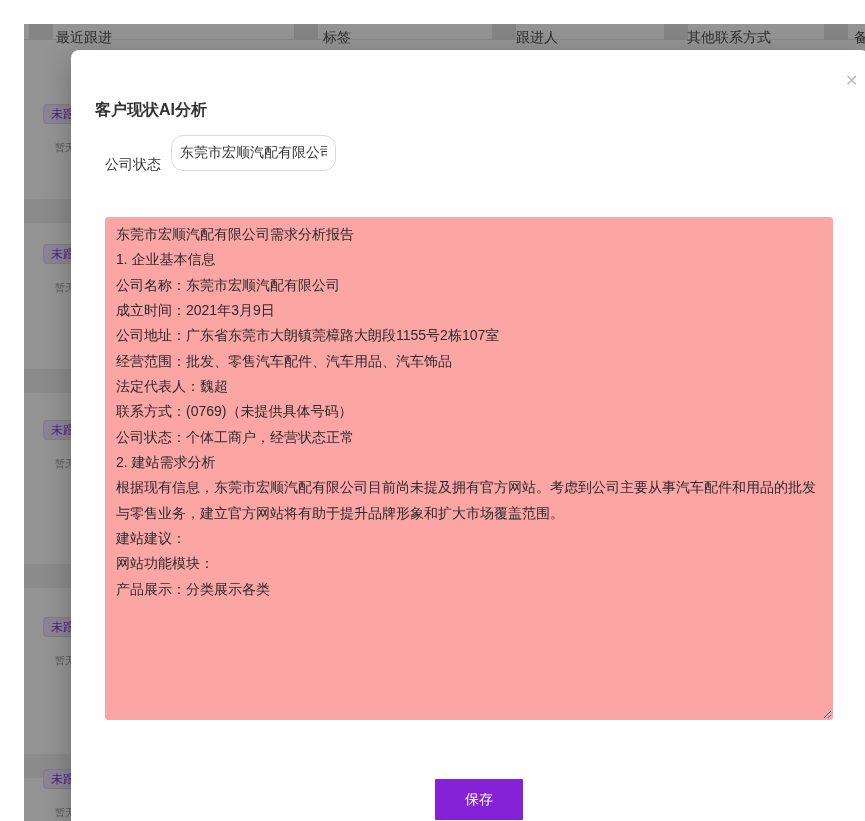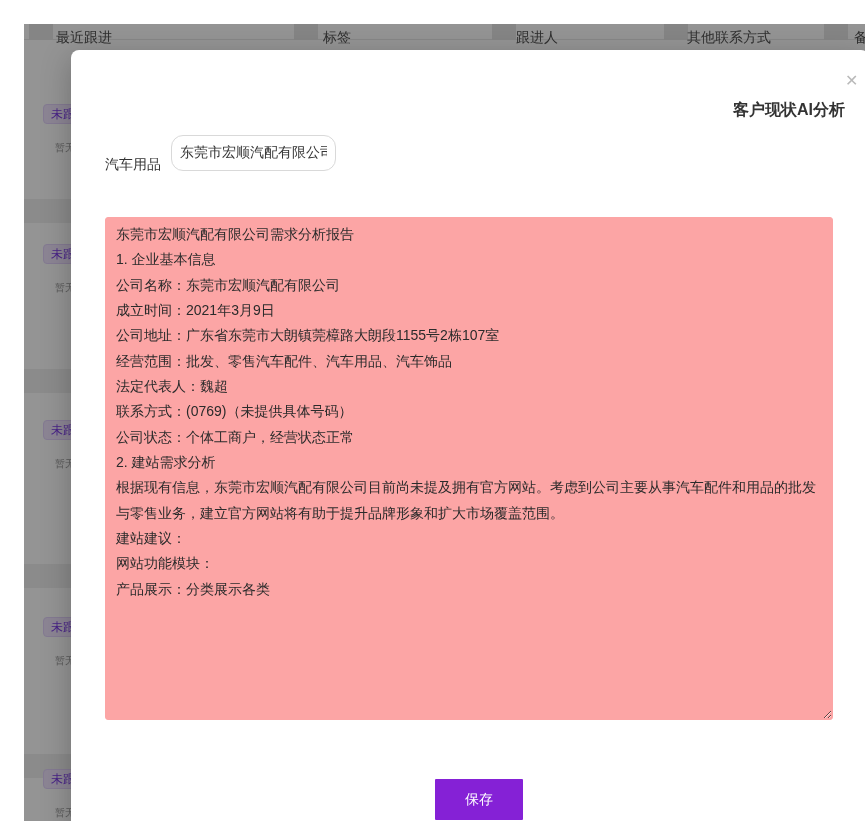--- a/index.html
+++ b/index.html
@@ -27,21 +27,21 @@
 
   
   .modal { position: absolute; left: 47px; top: 26px; width: 798px; height: 791px;
            background: #fff; border-radius: 8px; z-index: 10;
            box-shadow: 0 8px 30px rgba(0,0,0,0.25); }
 
   .modal-close { position: absolute; top: 7px; right: 12px; width: 24px; height: 24px;
                  font-size: 16px; line-height: 24px; text-align: center; color: #b9b9b9;
                  cursor: pointer; font-weight: 400; }
 
-  .modal-title { margin-top: 26px; text-align: right; font-size: 16px; font-weight: 700; color: #333; }
+  .modal-title { margin-top: 26px; text-align: left; font-size: 16px; font-weight: 700; color: #333; }
 
   .form-row { position: absolute; left: 0; top: 82px; width: 100%; height: 42px; }
   .form-label { position: absolute; left: 22px; top: 12px; font-size: 14px; color: #333; }
   .company-input { position: absolute; left: 100px; top: 3px; width: 165px; height: 36px;
                    border: 1px solid #d9d9d9; border-radius: 12px; padding: 0 8px;
                    font-size: 14px; color: #333; font-family: "Liberation Sans", sans-serif;
                    outline: none; overflow: hidden; white-space: nowrap; }
   .ai-btn { position: absolute; left: 284px; top: 0; width: 83px; height: 42px;
             border: none; border-radius: 6px; color: #fff; font-size: 14px;
             font-family: "Liberation Sans", sans-serif; cursor: pointer; }
@@ -98,21 +98,21 @@
 
   <div class="overlay"></div>
 
   <div class="modal">
 
     <div class="modal-close">✕</div>
 
     <div class="modal-title">客户现状AI分析</div>
 
     <div class="form-row">
-      <span class="form-label">汽车用品</span>
+      <span class="form-label">公司状态</span>
       <input class="company-input" type="text" value="东莞市宏顺汽配有限公司" style="">
     </div>
 
     <textarea class="report-area" style="">东莞市宏顺汽配有限公司需求分析报告
 1. 企业基本信息
 公司名称：东莞市宏顺汽配有限公司
 成立时间：2021年3月9日
 公司地址：广东省东莞市大朗镇莞樟路大朗段1155号2栋107室
 经营范围：批发、零售汽车配件、汽车用品、汽车饰品
 法定代表人：魏超

